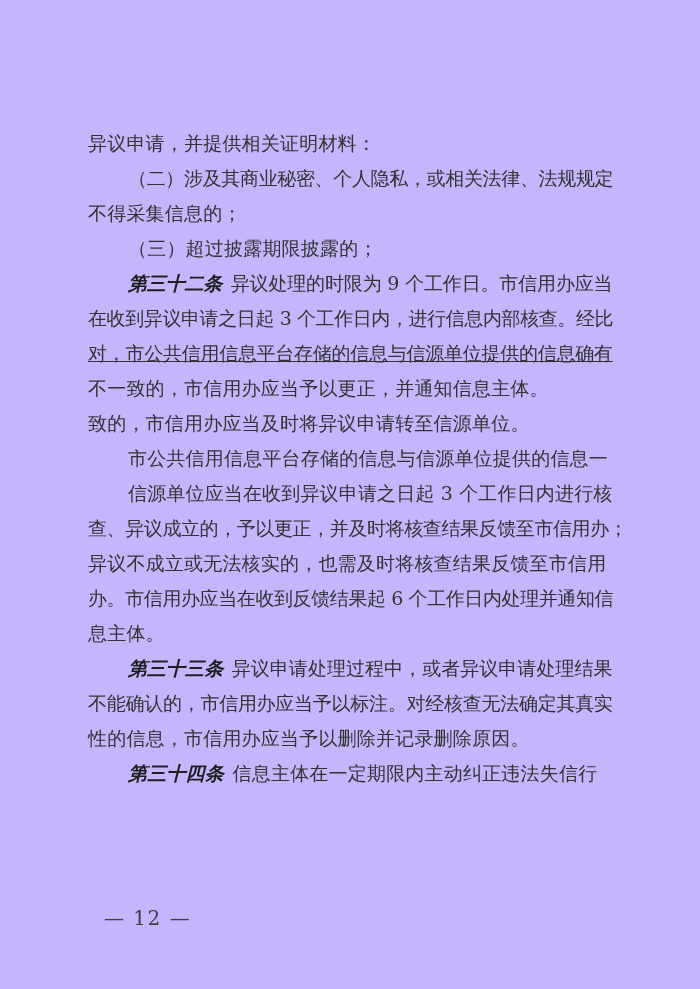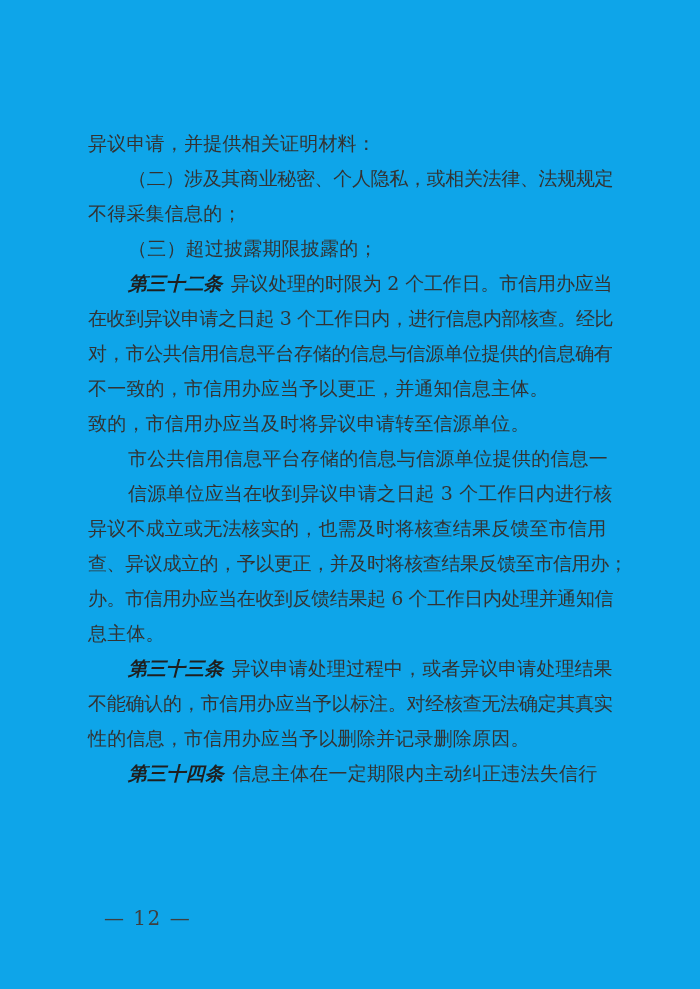--- a/index.html
+++ b/index.html
@@ -4,21 +4,21 @@
 <style>
   html, body {
     margin: 0;
     padding: 0;
     background: #ffffff;
   }
   .page {
     position: relative;
     width: 700px;
     height: 989px;
-    background: #0ea5e9;
+    background: #c4b5fd;
     overflow: hidden;
     font-family: "DejaVu Serif", "Liberation Serif", serif;
   }
   .text-block {
     position: absolute;
     left: 88px;
     top: 126px;
     width: 525px;
     font-size: 19px;
     color: #333333;
@@ -51,29 +51,29 @@
 </style>
 </head>
 <body>
 
 <div class="page">
   <div class="text-block">
       <div class="line">异议申请，并提供相关证明材料：</div>
       <div class="line indent" style="letter-spacing: -0.338462px;">（二）涉及其商业秘密、个人隐私，或相关法律、法规规定</div>
       <div class="line">不得采集信息的；</div>
       <div class="line indent">（三）超过披露期限披露的；</div>
-      <div class="line indent" style="letter-spacing: -0.16px;"><span class="sec">第三十二条</span><span>异议处理的时限为 2 个工作日。市信用办应当</span></div>
+      <div class="line indent" style="letter-spacing: -0.16px;"><span class="sec">第三十二条</span><span>异议处理的时限为 9 个工作日。市信用办应当</span></div>
       <div class="line" style="letter-spacing: -0.4px;">在收到异议申请之日起 3 个工作日内，进行信息内部核查。经比</div>
-      <div class="line" style="letter-spacing: -0.264286px;">对，市公共信用信息平台存储的信息与信源单位提供的信息确有</div>
+      <div class="line" style="letter-spacing: -0.264286px; text-decoration: underline;">对，市公共信用信息平台存储的信息与信源单位提供的信息确有</div>
       <div class="line">不一致的，市信用办应当予以更正，并通知信息主体。</div>
       <div class="line">致的，市信用办应当及时将异议申请转至信源单位。</div>
       <div class="line indent" style="letter-spacing: 0.2px;">市公共信用信息平台存储的信息与信源单位提供的信息一</div>
       <div class="line indent" style="letter-spacing: 0.16px;">信源单位应当在收到异议申请之日起 3 个工作日内进行核</div>
+      <div class="line" style="letter-spacing: -0.4px;">查、异议成立的，予以更正，并及时将核查结果反馈至市信用办；</div>
       <div class="line" style="letter-spacing: 0.2px;">异议不成立或无法核实的，也需及时将核查结果反馈至市信用</div>
-      <div class="line" style="letter-spacing: -0.4px;">查、异议成立的，予以更正，并及时将核查结果反馈至市信用办；</div>
       <div class="line" style="letter-spacing: -0.4px;">办。市信用办应当在收到反馈结果起 6 个工作日内处理并通知信</div>
       <div class="line">息主体。</div>
       <div class="line indent" style="letter-spacing: 0.04px;"><span class="sec">第三十三条</span><span>异议申请处理过程中，或者异议申请处理结果</span></div>
       <div class="line" style="letter-spacing: -0.264286px;">不能确认的，市信用办应当予以标注。对经核查无法确定其真实</div>
       <div class="line">性的信息，市信用办应当予以删除并记录删除原因。</div>
       <div class="line indent" style="letter-spacing: 0.2px;"><span class="sec">第三十四条</span><span>信息主体在一定期限内主动纠正违法失信行</span></div>
     </div>
   <div class="footer">— 12 —</div>
 </div>
 

